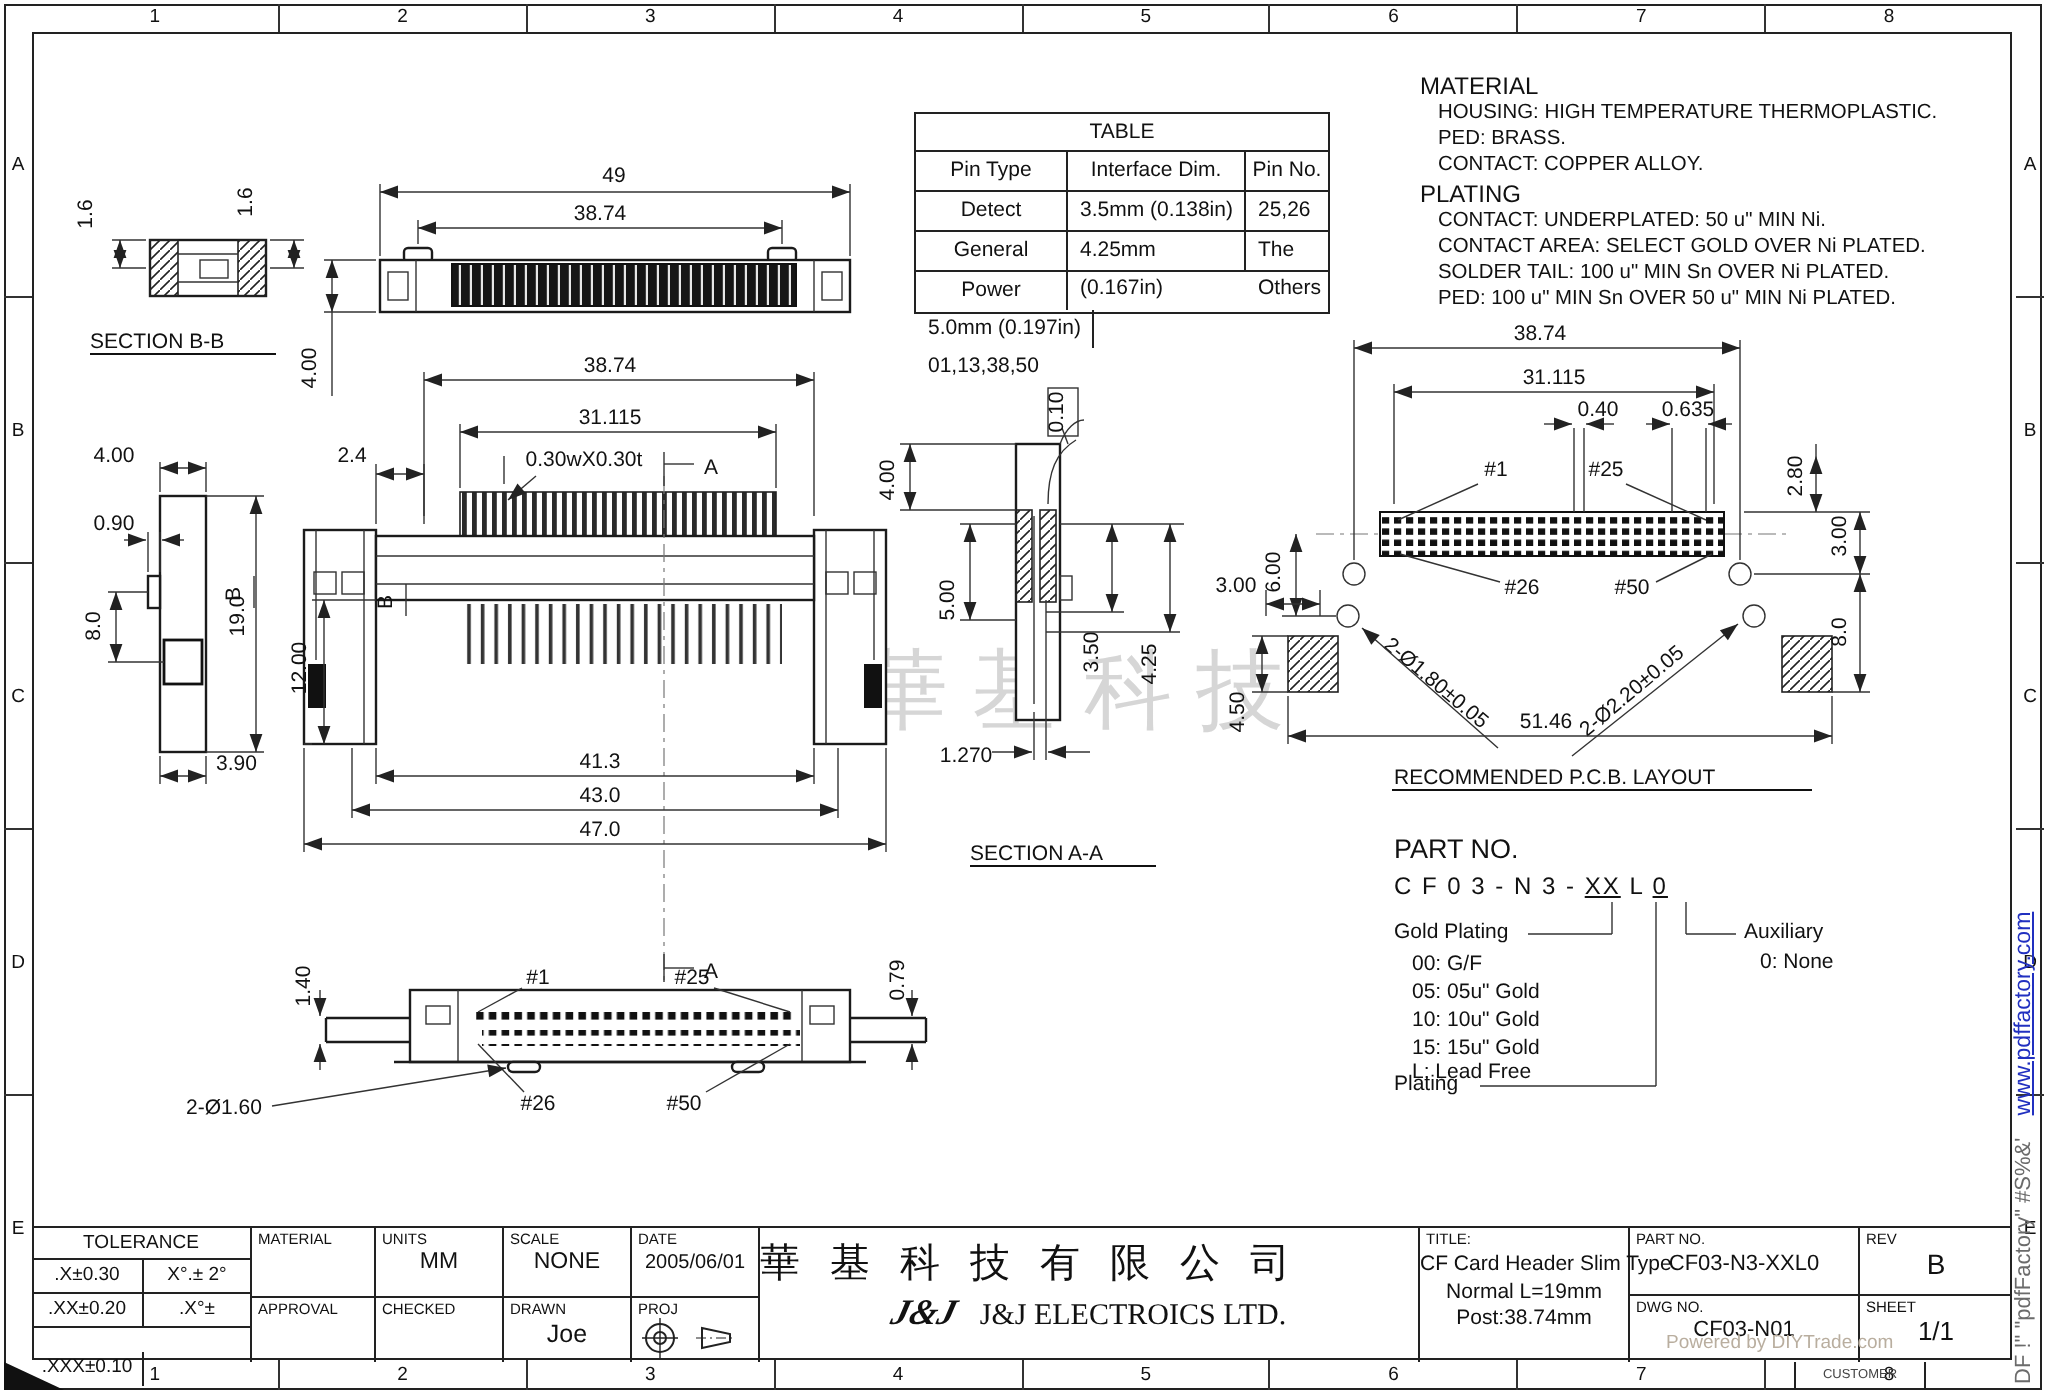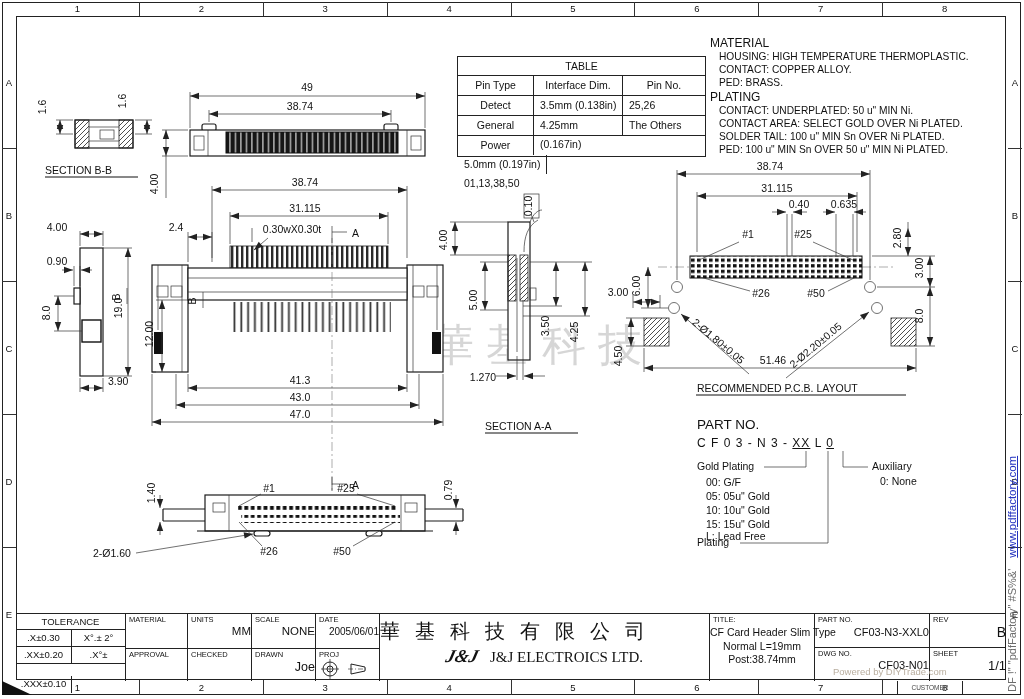--- a/index.html
+++ b/index.html
@@ -12,21 +12,21 @@
   .rt { top:2px; height:14px; }
   .rb { top:680px; height:15px; }
   .rt div, .rb div { flex:1; text-align:center; font-size:9.5px; line-height:14px; border-right:1px solid #333; }
   .rb div { line-height:15px; }
   .rt div:last-child, .rb div:last-child { border-right:none; }
   .rl, .rr { position:absolute; top:16px; width:14px; height:664px; display:flex; flex-direction:column; z-index:2; }
   .rl { left:2px; } .rr { left:1008px; }
   .rl div, .rr div { flex:1; display:flex; align-items:center; justify-content:center; font-size:9.5px; border-bottom:1px solid #333; }
   .rl div:last-child, .rr div:last-child { border-bottom:none; }
   
-  .tbl { position:absolute; left:457px; top:56px; width:249px; border:1.4px solid #222; font-size:10.5px; background:#fff; z-index:3; }
+  .tbl { position:absolute; left:457px; top:56px; width:208px; border:1.4px solid #222; font-size:10.5px; background:#fff; z-index:3; }
   .tbl-title { height:19px; line-height:19px; text-align:center; border-bottom:1px solid #222; }
   .tbl-row { display:flex; height:20px; line-height:19px; border-bottom:1px solid #222; }
   .tbl-row:last-child { border-bottom:none;flex-direction:column; }
   .tbl-row .c1 { width:76px; text-align:center; border-right:1px solid #222; }
   .tbl-row .c2 { width:89px; text-align:center; border-right:1px solid #222; }
   .tbl-row .c3 { flex:1; text-align:center; }
   .tbl-row.data .c2, .tbl-row.data .c3 { text-align:left; padding-left:6px; }
   
   .matblk { position:absolute; left:710px; top:36px; width:296px; font-size:10.2px; line-height:13.2px; z-index:3; white-space:nowrap; }
   .matblk .h { font-size:12px; line-height:14px; }
@@ -46,21 +46,21 @@
   .tb { position:absolute; left:16px; top:613px; width:990px; height:67px; border-top:1.6px solid #222; z-index:3; background:transparent; }
   .tb .cell { position:absolute; }
   .lbl { font-size:7.5px; padding:1px 0 0 3px; }
   .br { border-right:1px solid #222; } .bb { border-bottom:1px solid #222; }
   .tol { left:0; top:0; width:110px; height:67px; border-right:1px solid #222; font-size:9.5px; }
   .tol-h { height:16px; line-height:16px; text-align:center; border-bottom:1px solid #222; }
   .tol-r { display:flex; height:17px; line-height:16px; border-bottom:1px solid #222; }
   .tol-r:last-child { border-bottom:none;margin-top:12px; }
   .tol-r .a { width:56px; border-right:1px solid #222; text-align:center; }
   .tol-r .b { flex:1; text-align:center; }
-  .val { text-align:right; }
+  .val { text-align:center; }
   .cn { font-family:"Liberation Serif", serif; font-size:20px; letter-spacing:5px; margin-top:4px; white-space:nowrap; }
   .enrow { display:flex; justify-content:center; align-items:baseline; gap:12px; margin-top:1px; }
   .logo { display:inline-block; font-family:"Liberation Serif", serif; font-style:italic; font-weight:bold; font-size:18px; transform:skewX(-14deg); }
   .en { font-family:"Liberation Serif", serif; font-size:15px; }
   .ttl-lines { text-align:center; font-size:10.5px; line-height:13.5px; margin-top:2px; white-space:nowrap; }
   .customer { position:absolute; left:897px; top:681px; width:66px; height:14px; border-left:1px solid #222; border-right:1px solid #222; font-size:6.5px; line-height:14px; text-align:center; color:#444; z-index:4; }
   
   .wm-center { position:absolute; left:430px; top:316px; font-family:"Liberation Serif", serif; font-size:44px; letter-spacing:12px; color:#cfcfcf; opacity:.85; z-index:1; white-space:nowrap; }
   .wm-side { position:absolute; left:1006px; top:692px; transform:rotate(-90deg); transform-origin:0 0; white-space:nowrap; z-index:4; font-size:11px; }
   .wm-side .g { color:#6b6b6b; }
@@ -454,22 +454,22 @@
     <div class="tbl-row data">
       <div class="c1">Power</div>
       <div class="c2">5.0mm (0.197in)</div>
       <div class="c3">01,13,38,50</div>
     </div>
   </div>
 
   <div class="matblk">
     <div class="h">MATERIAL</div>
     <div class="l">HOUSING: HIGH TEMPERATURE THERMOPLASTIC.</div>
+    <div class="l">PED: BRASS.</div>
     <div class="l">CONTACT: COPPER ALLOY.</div>
-    <div class="l">PED: BRASS.</div>
     <div class="h">PLATING</div>
     <div class="l">CONTACT: UNDERPLATED: 50 u" MIN Ni.</div>
     <div class="l">CONTACT AREA: SELECT GOLD OVER Ni PLATED.</div>
     <div class="l">SOLDER TAIL: 100 u" MIN Sn OVER Ni PLATED.</div>
     <div class="l">PED: 100 u" MIN Sn OVER 50 u" MIN Ni PLATED.</div>
   </div>
 
   <div class="pn pn-h">PART NO.</div>
   <div class="pn pn-code"><span>C F 0 3 - N 3 - </span><span class="u">XX</span><span> L </span><span class="u">0</span></div>
   <div class="pn pn-gold">Gold Plating</div>

